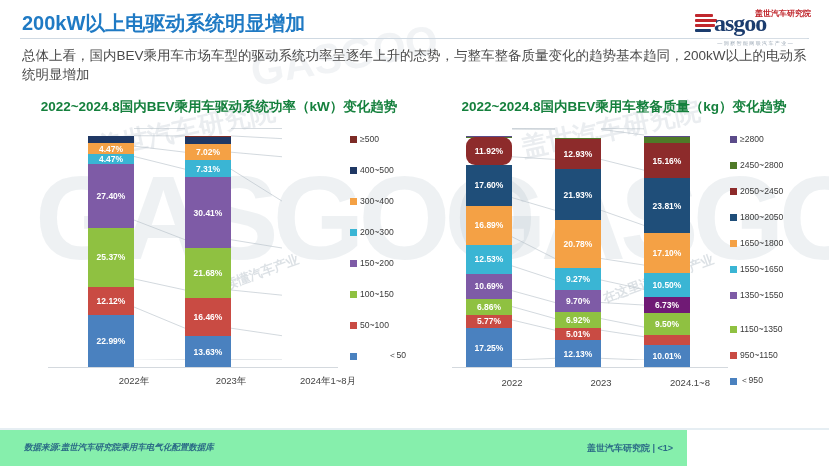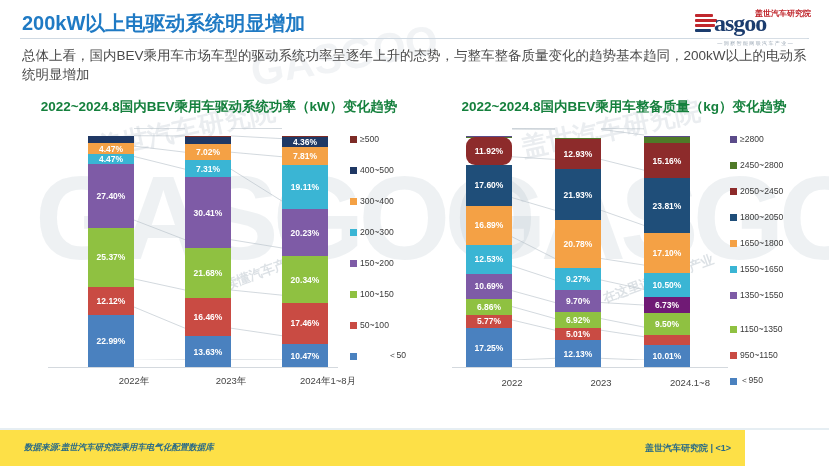--- a/index.html
+++ b/index.html
@@ -113,22 +113,22 @@
   .legend-item {
     display:flex; align-items:center; height:10px; margin-bottom:0px;
     font-size:8.6px; color:#3a3a3a; white-space:nowrap;
   }
   .legend-swatch {
     width:7px; height:7px; margin-right:3px; flex:none;
   }
 
   
   .footer-band {
-    position:absolute; left:0; bottom:0; width:745px; height:36px;
-    background:#fde047;
+    position:absolute; left:0; bottom:0; width:687px; height:36px;
+    background:#86efac;
   }
   .footer-rule {
     position:absolute; left:0; bottom:36px; width:829px; height:2px;
     background:#e6eef3;
   }
   .footer-src {
     position:absolute; left:24px; bottom:12px;
     font-size:8.5px; color:#2b6b86; font-style:italic; font-weight:bold;
   }
   .footer-brand {
@@ -201,30 +201,20 @@
           <div class="seg" style="height: 0.3712px; background: rgb(125, 43, 38);"></div>
           <div class="seg" style="height: 7.54px; background: rgb(31, 56, 100);"></div>
           <div class="seg" style="height: 16.2864px; background: rgb(244, 161, 69);">7.02%</div>
           <div class="seg" style="height: 16.9592px; background: rgb(58, 181, 212);">7.31%</div>
           <div class="seg" style="height: 70.5512px; background: rgb(126, 91, 166);">30.41%</div>
           <div class="seg" style="height: 50.2976px; background: rgb(143, 193, 65);">21.68%</div>
           <div class="seg" style="height: 38.1872px; background: rgb(201, 75, 67);">16.46%</div>
           <div class="seg" style="height: 31.6216px; background: rgb(74, 129, 191);">13.63%</div>
         </div>
         <div class="xlabel" style="left: 160px;">2023年</div>
-        <div class="bar" style="left: 234px;">
-          <div class="seg" style="height: 0.5104px; background: rgb(125, 43, 38);"></div>
-          <div class="seg" style="height: 10.1152px; background: rgb(31, 56, 100);">4.36%</div>
-          <div class="seg" style="height: 18.1192px; background: rgb(244, 161, 69);">7.81%</div>
-          <div class="seg" style="height: 44.3352px; background: rgb(58, 181, 212);">19.11%</div>
-          <div class="seg" style="height: 46.9336px; background: rgb(126, 91, 166);">20.23%</div>
-          <div class="seg" style="height: 47.1888px; background: rgb(143, 193, 65);">20.34%</div>
-          <div class="seg" style="height: 40.5072px; background: rgb(201, 75, 67);">17.46%</div>
-          <div class="seg" style="height: 24.2904px; background: rgb(74, 129, 191);">10.47%</div>
-        </div>
         <div class="xlabel" style="left: 257px;">2024年1~8月</div>
         <div class="axis-line"></div>
       </div>
       <div class="legend legend-left">
         <div class="legend-item" style="margin-bottom: 21px;">
           <span class="legend-swatch" style="background: rgb(125, 43, 38);"></span>
           <span>≥500</span>
         </div>
         <div class="legend-item" style="margin-bottom: 21px;">
           <span class="legend-swatch" style="background: rgb(31, 56, 100);"></span>

